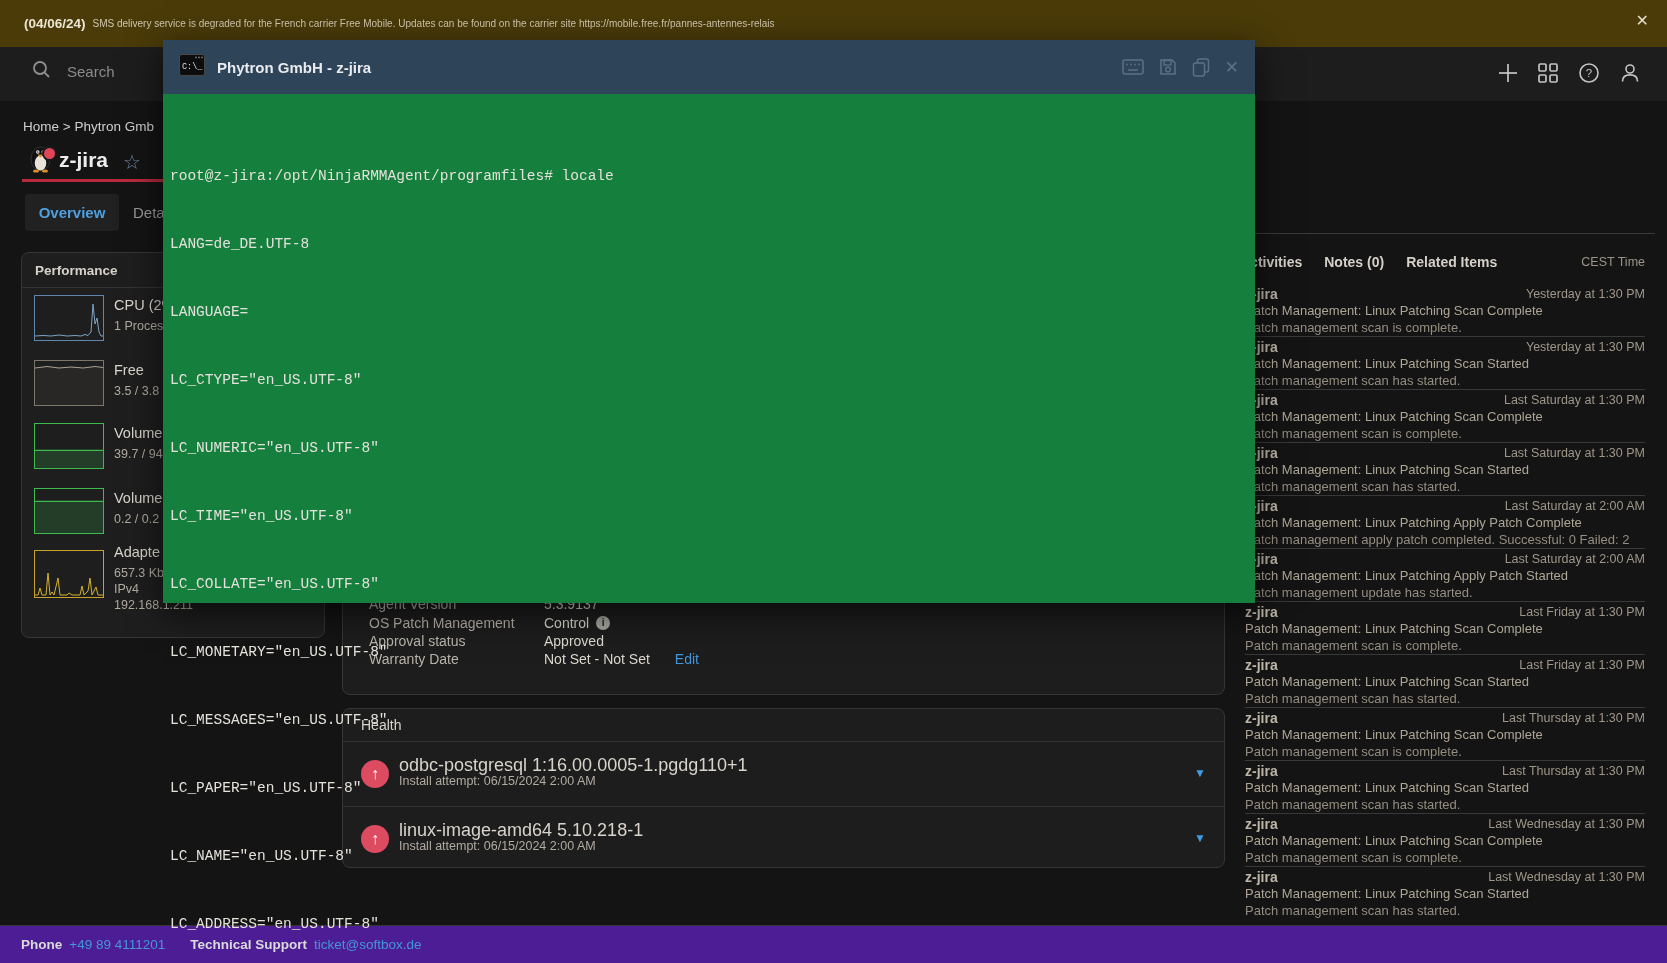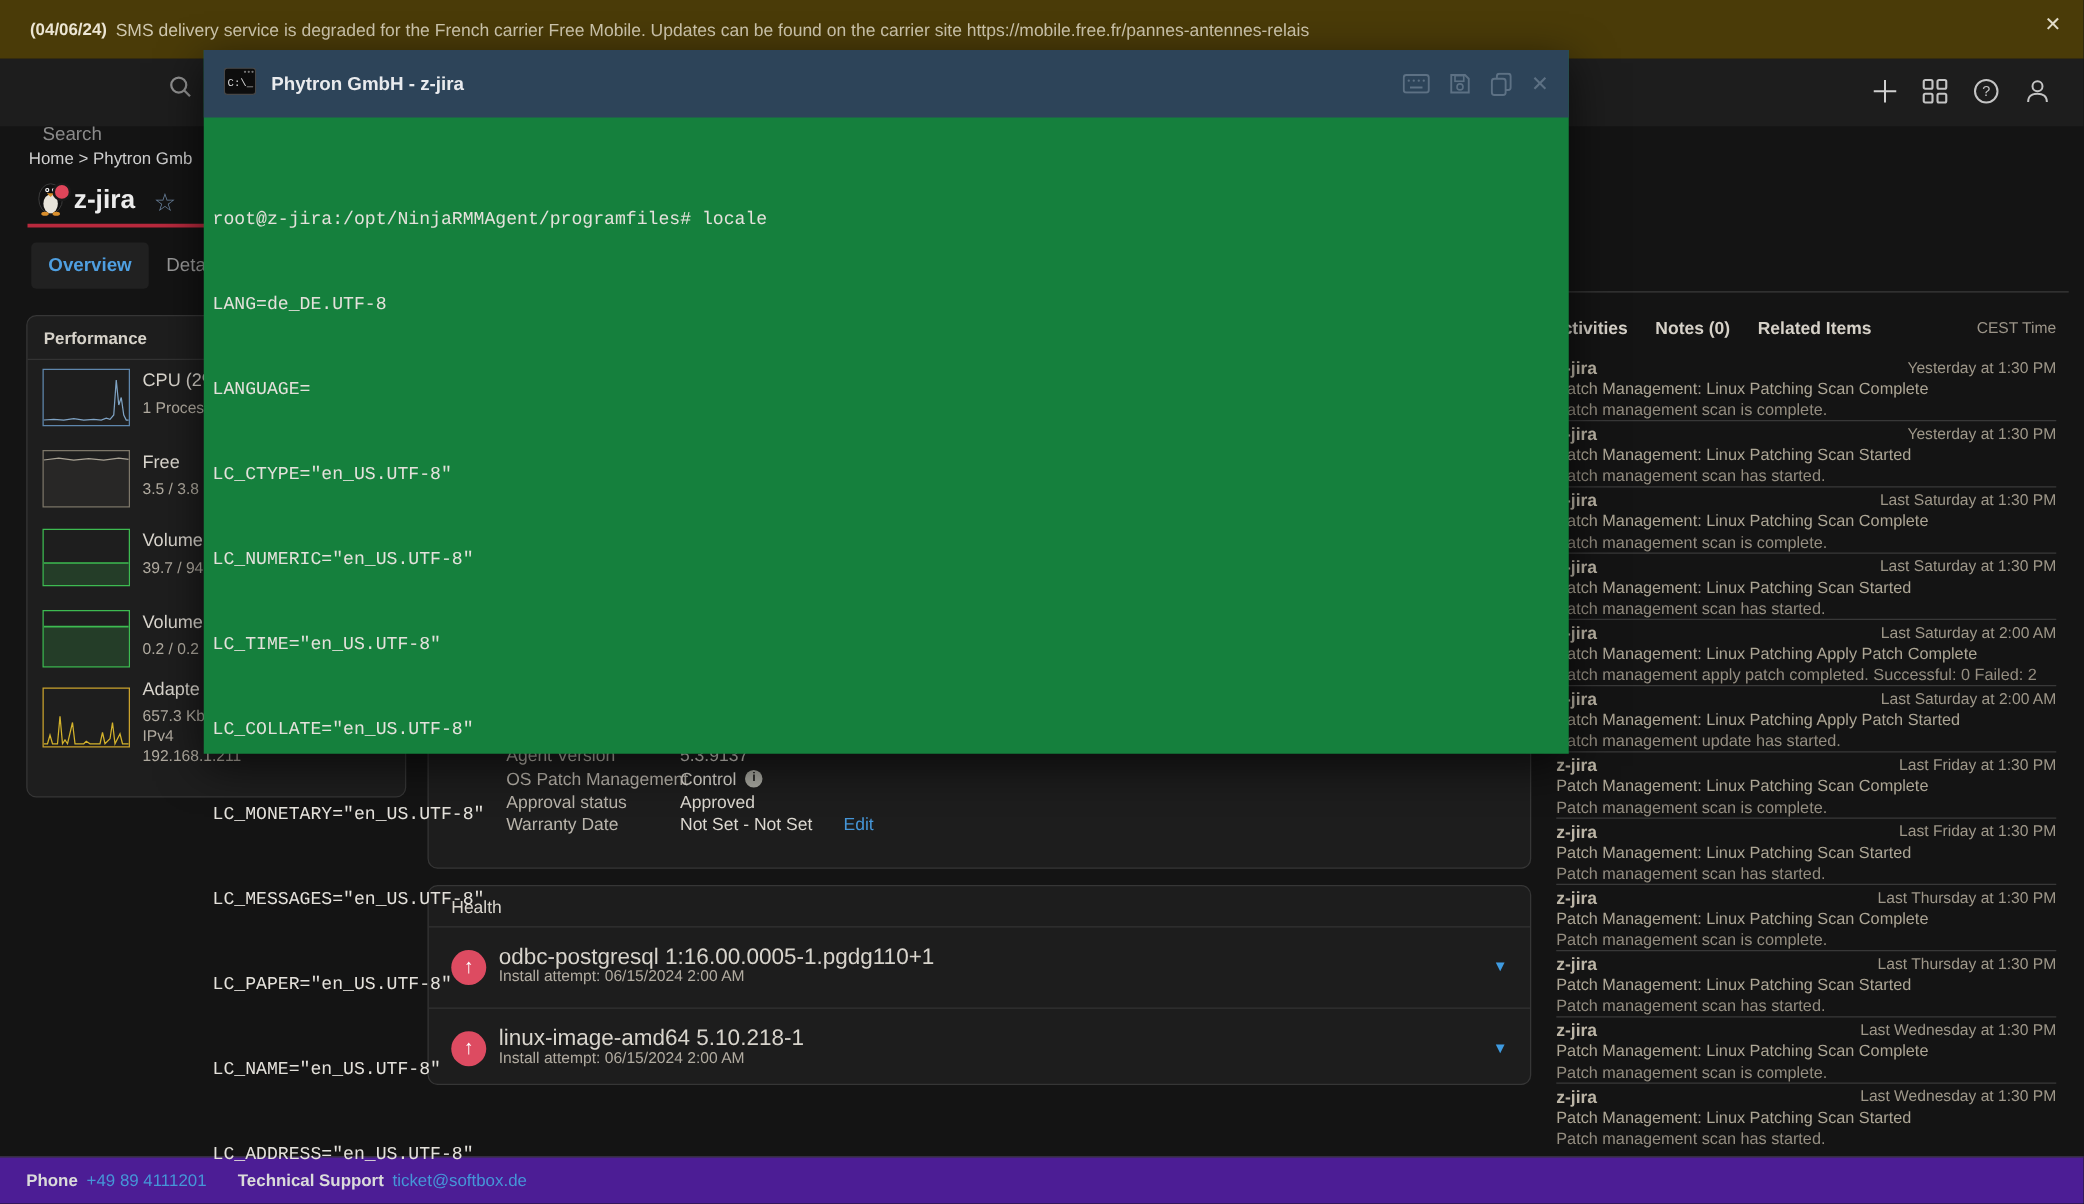--- a/index.html
+++ b/index.html
@@ -4,26 +4,26 @@
 <style>
   html,body{margin:0;padding:0;background:#141414;}
   body{width:1667px;height:963px;position:relative;overflow:hidden;
        font-family:"Liberation Sans", sans-serif;-webkit-font-smoothing:antialiased;}
   .abs{position:absolute;}
 
   
   .banner{position:absolute;left:0;top:0;width:1667px;height:47px;background:#4a3b08;
           display:flex;align-items:center;padding:0 24px;box-sizing:border-box;gap:7px;}
   .banner-date{font-weight:bold;color:#ece5d3;font-size:13.5px;white-space:nowrap;}
-  .banner-msg{color:#cfc7ae;font-size:14px;white-space:nowrap;}
+  .banner-msg{color:#cfc7ae;font-size:10px;white-space:nowrap;}
   .banner-close{position:absolute;right:18px;top:13px;color:#e3ddca;font-size:16px;cursor:pointer;line-height:1;}
 
   
   .header{position:absolute;left:0;top:47px;width:1667px;height:54px;background:#1d1d1d;}
-  .search-wrap{position:absolute;left:32px;top:13px;display:flex;align-items:center;gap:14px;flex-direction:column;}
+  .search-wrap{position:absolute;left:32px;top:13px;display:flex;align-items:center;gap:14px;}
   .search-input{background:transparent;border:none;outline:none;color:#9a9a9a;font-size:15px;width:220px;
                 font-family:"Liberation Sans",sans-serif;}
   .search-input::placeholder{color:#8b8b8b;opacity:1;}
   .hicon{position:absolute;top:62px;width:22px;height:22px;color:#c9c9c9;cursor:pointer;}
 
   
   .breadcrumb{position:absolute;left:23px;top:119px;font-size:13.5px;color:#cfcfcf;cursor:pointer;white-space:nowrap;}
   .device-name{position:absolute;left:59px;top:148px;font-size:21px;font-weight:bold;color:#ececec;}
   .device-star{position:absolute;left:123px;top:150px;font-size:20px;color:#6e87a3;cursor:pointer;}
   .statusbadge{position:absolute;left:42px;top:146px;width:11px;height:11px;border-radius:50%;
@@ -40,21 +40,21 @@
   .perf-head{height:34px;border-bottom:1px solid #333;display:flex;align-items:center;padding-left:13px;
              color:#d6d2c9;font-size:13.5px;font-weight:bold;}
   .chart{position:absolute;left:12px;width:70px;height:46px;box-sizing:border-box;cursor:pointer;}
   .p-label{position:absolute;left:92px;font-size:14.5px;color:#d9d5cd;white-space:nowrap;}
   .p-sub{position:absolute;left:92px;font-size:12.5px;color:#b1aba0;white-space:nowrap;}
 
   
   .main-card{position:absolute;left:342px;top:560px;width:883px;height:135px;background:#1d1d1d;
              border:1px solid #363636;border-radius:8px;box-sizing:border-box;}
   .detail-row{position:absolute;left:26px;width:830px;height:17px;font-size:14px;}
-  .d-label{position:absolute;left:0;color:#b9b4ab;white-space:nowrap;margin-left:36px;}
+  .d-label{position:absolute;left:0;color:#b9b4ab;white-space:nowrap;}
   .d-value{position:absolute;left:175px;color:#dcd8d0;white-space:nowrap;display:flex;align-items:center;gap:7px;}
   .info-dot{display:inline-block;width:14px;height:14px;border-radius:50%;background:#a9a9a1;color:#1d1d1d;
             font-size:10px;font-weight:bold;text-align:center;line-height:14px;cursor:pointer;}
   .edit-link{color:#4596d8;margin-left:18px;cursor:pointer;}
 
   
   .health-card{position:absolute;left:342px;top:708px;width:883px;height:160px;background:#1d1d1d;
                border:1px solid #363636;border-radius:8px;box-sizing:border-box;}
   .health-head{height:32px;border-bottom:1px solid #333;display:flex;align-items:center;padding-left:18px;
                color:#d9d5cd;font-size:14px;}

